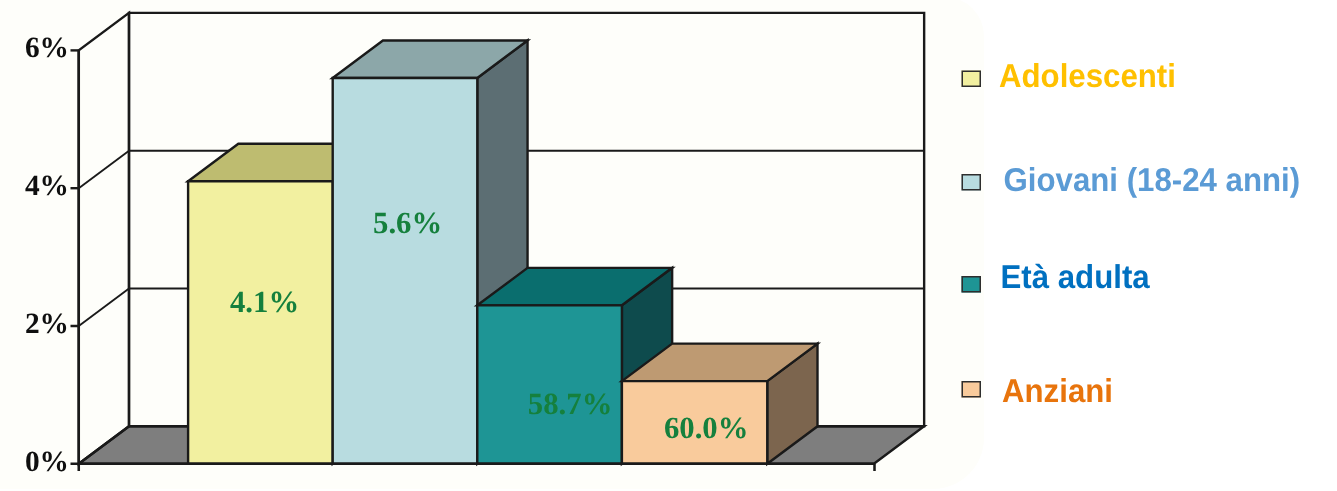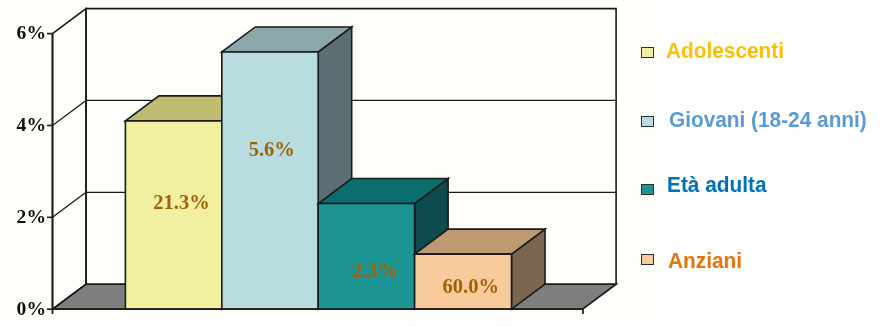--- a/index.html
+++ b/index.html
@@ -9,21 +9,21 @@
   #root{position:relative;width:891px;height:327px;}
   #plotbg{position:absolute;left:-40px;top:-2px;width:696.4px;height:328.3px;
           background:#FEFEFA;border-radius:0 26px 34px 0;}
   #chart{position:absolute;left:0;top:0;}
   #textlayer{position:absolute;left:0;top:0;width:891px;height:327px;}
   #legend{position:absolute;left:0;top:0;width:891px;height:291px;}
   .ytick{position:absolute;width:46px;text-align:right;
          font-family:"Liberation Serif",serif;font-weight:bold;
          font-size:19.6px;line-height:1;color:#0f0f0f;}
   .barlabel{position:absolute;font-family:"Liberation Serif",serif;font-weight:bold;
-            font-size:20.5px;line-height:1;color:#a16207;white-space:nowrap;}
+            font-size:20.5px;line-height:1;color:#15803d;white-space:nowrap;}
   .legend-item{position:absolute;left:0;top:0;}
   .swatch{position:absolute;left:641px;width:12.5px;height:11.2px;
           border:1.9px solid #2e2e2e;box-sizing:border-box;}
   .legend-label{position:absolute;font-weight:bold;font-size:22px;line-height:1;
                 white-space:nowrap;transform:scaleX(0.946);transform-origin:left top;}
 </style>
 </head>
 <body>
 
 <div id="root">
@@ -58,23 +58,23 @@
       <line x1="52.50" y1="309.20" x2="582.60" y2="309.20" stroke="#1A1A1A" stroke-width="1.7"></line>
       <line x1="583.00" y1="309.20" x2="583.00" y2="314.00" stroke="#1A1A1A" stroke-width="1.7"></line>
     </svg>
 
   <div id="textlayer">
     <div class="ytick" style="left:0px;top:23.1px">6%</div>
     <div class="ytick" style="left:0px;top:114.9px">4%</div>
     <div class="ytick" style="left:0px;top:206.7px">2%</div>
     <div class="ytick" style="left:0px;top:298.5px">0%</div>
 
-    <div class="barlabel" style="left:153.3px;top:191.9px">21.3%</div>
+    <div class="barlabel" style="left:153.3px;top:191.9px">4.1%</div>
     <div class="barlabel" style="left:248.7px;top:138.9px">5.6%</div>
-    <div class="barlabel" style="left:351.9px;top:259.9px">2.3%</div>
+    <div class="barlabel" style="left:351.9px;top:259.9px">58.7%</div>
     <div class="barlabel" style="left:442.6px;top:275.6px">60.0%</div>
   </div>
 
   <div id="legend">
     <div class="legend-item">
       <span class="swatch" style="top: 46.6px; background: rgb(242, 240, 160);"></span>
       <span class="legend-label" style="left: 665.8px; top: 39.8px; color: rgb(255, 192, 0);">Adolescenti</span>
     </div>
     <div class="legend-item">
       <span class="swatch" style="top: 116px; background: rgb(184, 220, 224);"></span>

